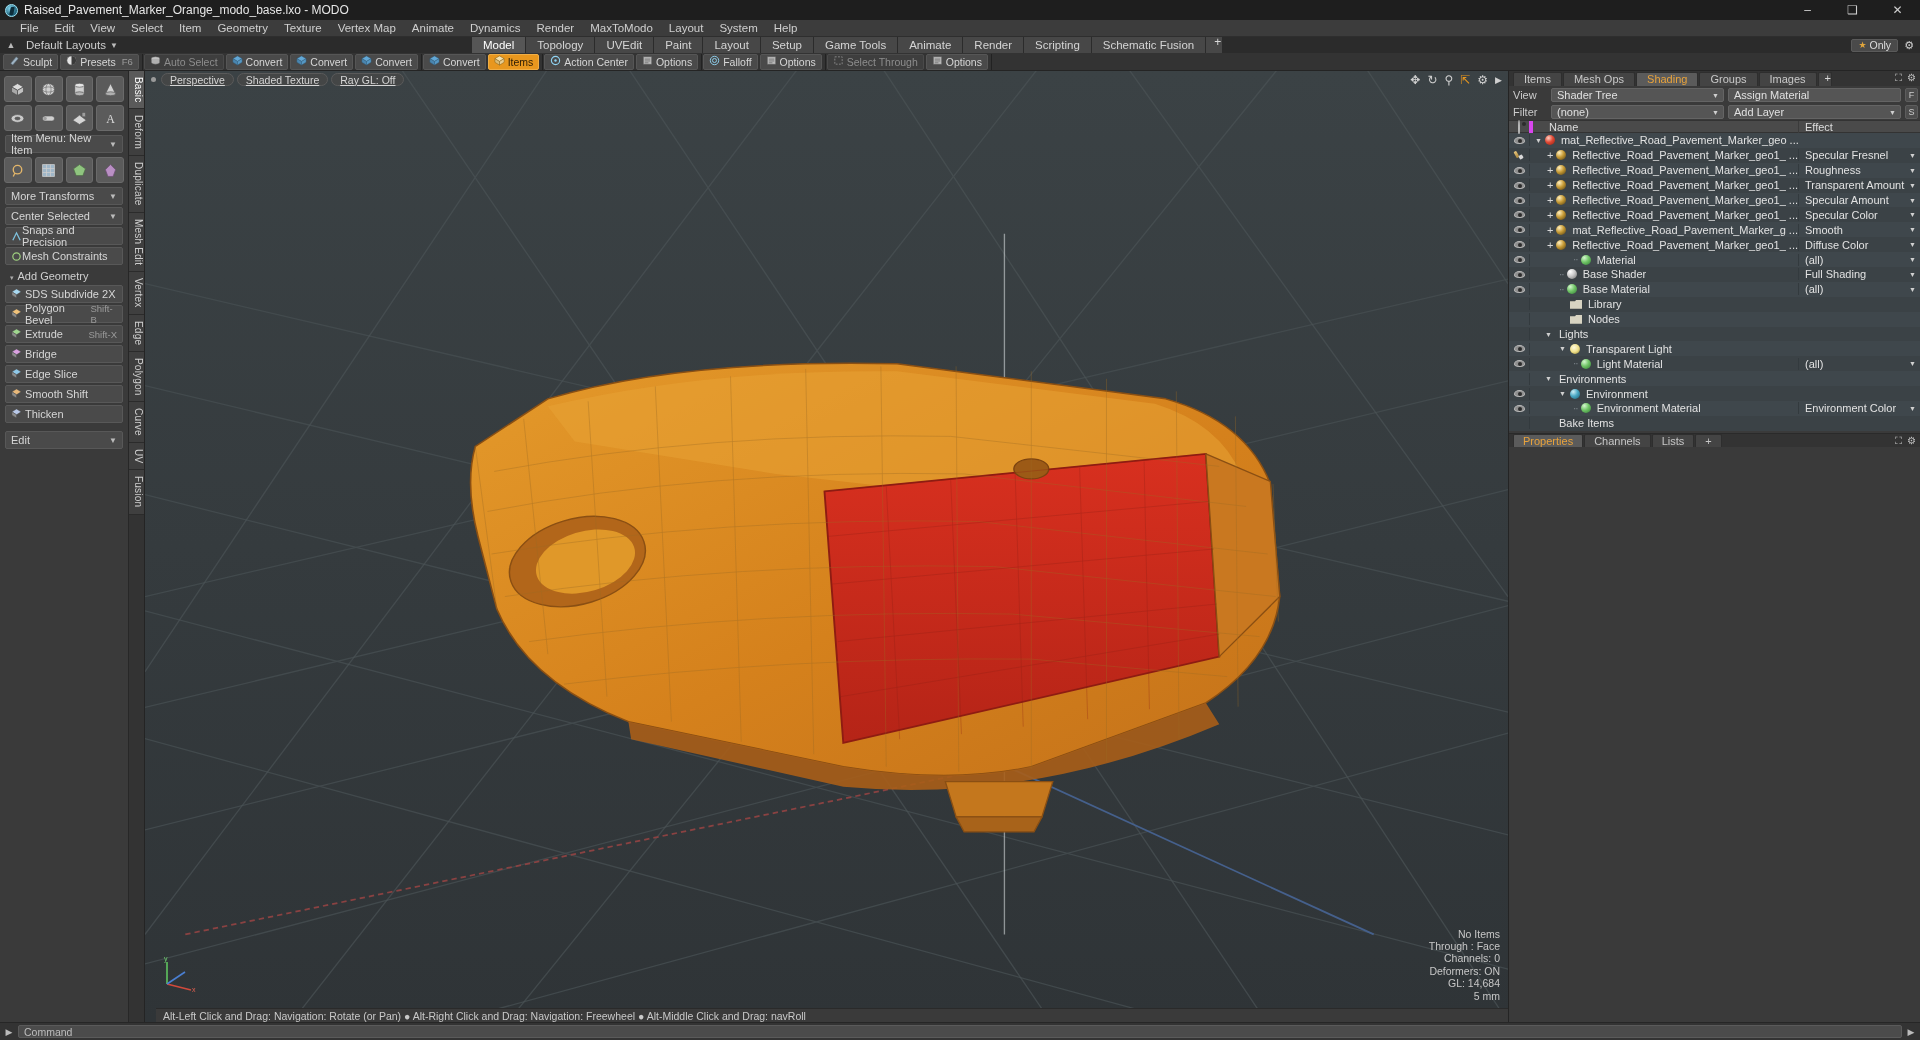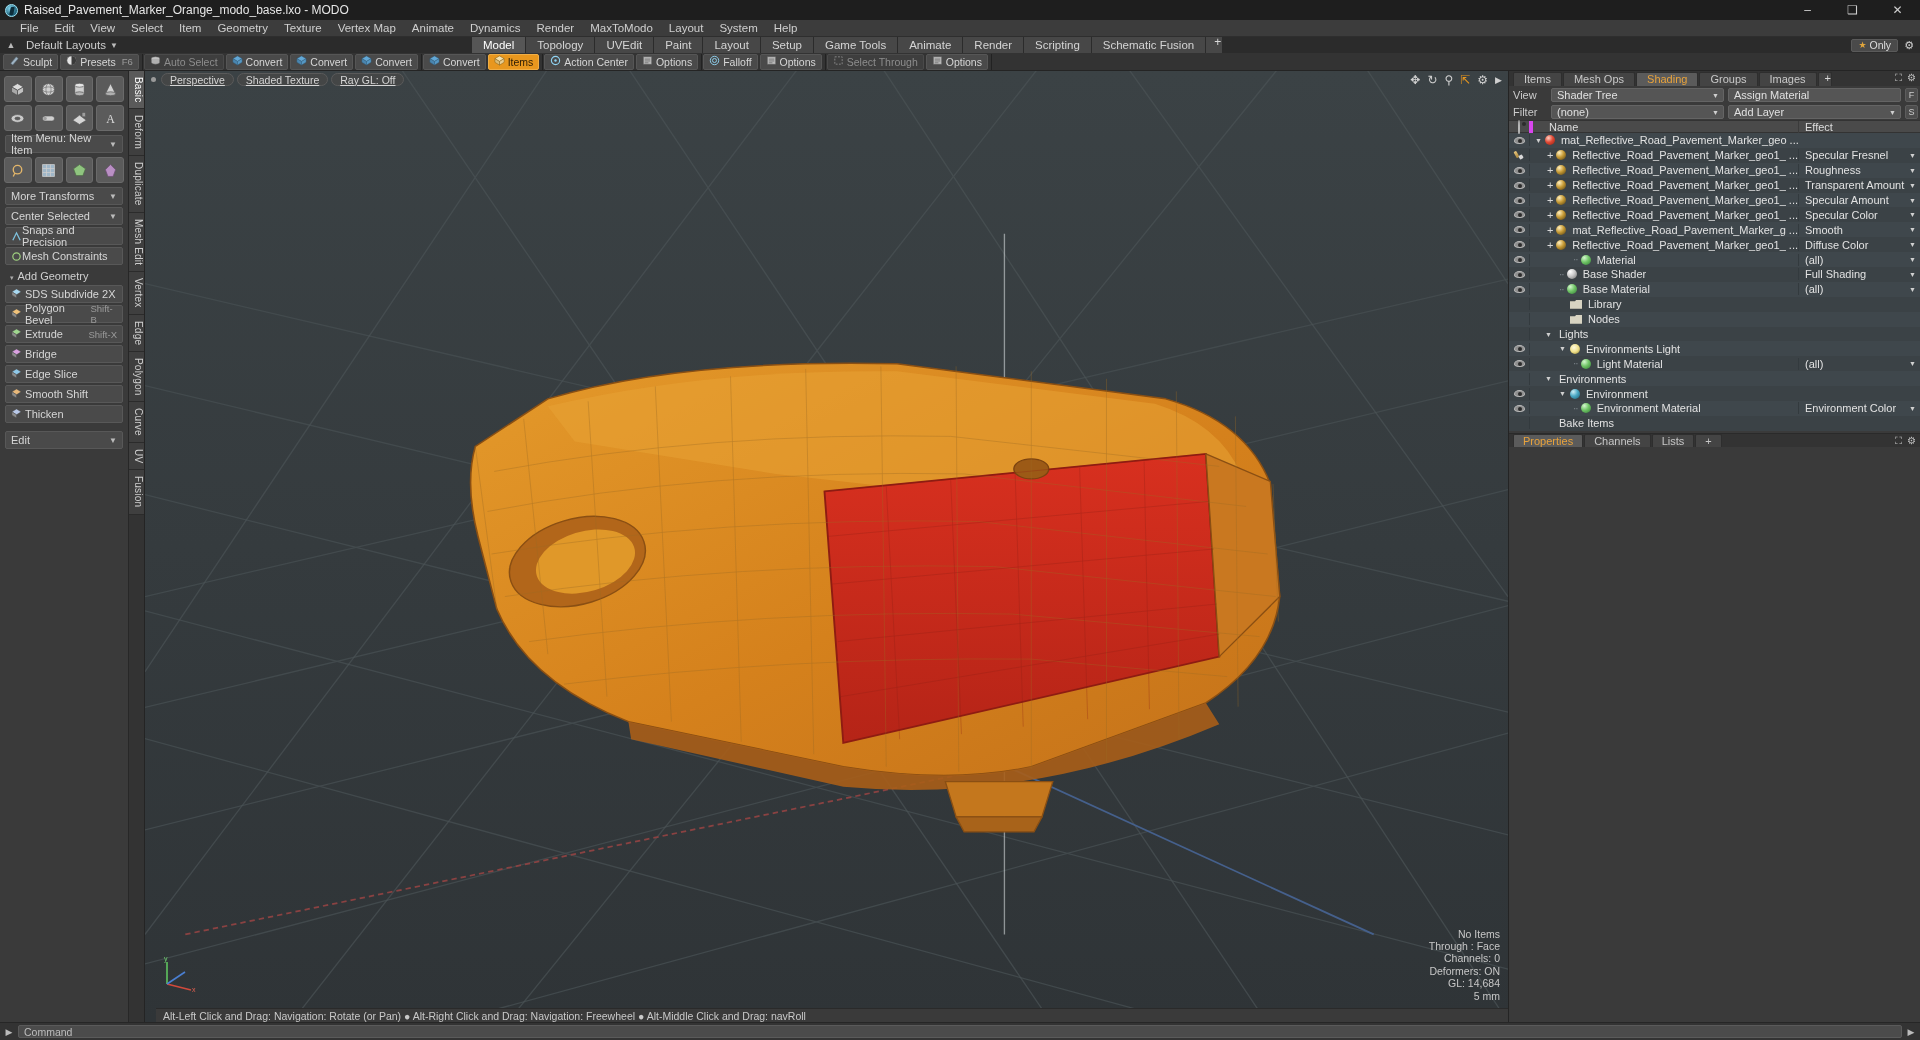--- a/index.html
+++ b/index.html
@@ -970,21 +970,21 @@
             </div>
           </div>
           <div class="titem">
             <div class="ti-eye">
               <span class="eye"></span>
             </div>
             <div class="ti-name">
               <span class="indent" style="width: 24px;"></span>
               <span class="tri">▼</span>
               <span class="sph lightball"></span>
-              <span class="grouplabel" style="margin-left: 3px;">Environments Light</span>
+              <span class="grouplabel" style="margin-left: 3px;">Transparent Light</span>
             </div>
             <div class="ti-eff">
               <span></span>
             </div>
           </div>
           <div class="titem">
             <div class="ti-eye">
               <span class="eye"></span>
             </div>
             <div class="ti-name">

